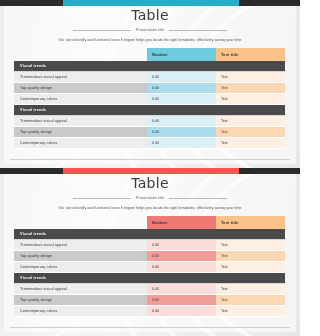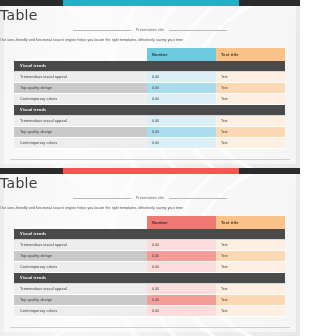--- a/index.html
+++ b/index.html
@@ -37,21 +37,21 @@
     display:flex;
   }
   .topbar .seg{height:100%;}
   .topbar .dark{background:#2b2b2b;}
   .topbar .accent{background:var(--accent);}
   .topbar .s1{width:63px;}
   .topbar .s2{flex:1;}
   .topbar .s3{width:61px;}
 
   
-  .head{position:absolute;left:0;right:0;top:8px;}
+  .head{position:absolute;left:0;right:0;top:8px;text-align:center;}
   .title{
     font-size:14px;line-height:15px;color:#3b3b3b;
     font-weight:400;letter-spacing:.3px;
     font-family:"DejaVu Sans", sans-serif;
   }
   .subwrap{
     position:relative;margin-top:3px;height:8px;
     display:flex;align-items:center;justify-content:center;gap:5px;
   }
   .rule{height:1px;width:58px;background:#b9b9b9;}

